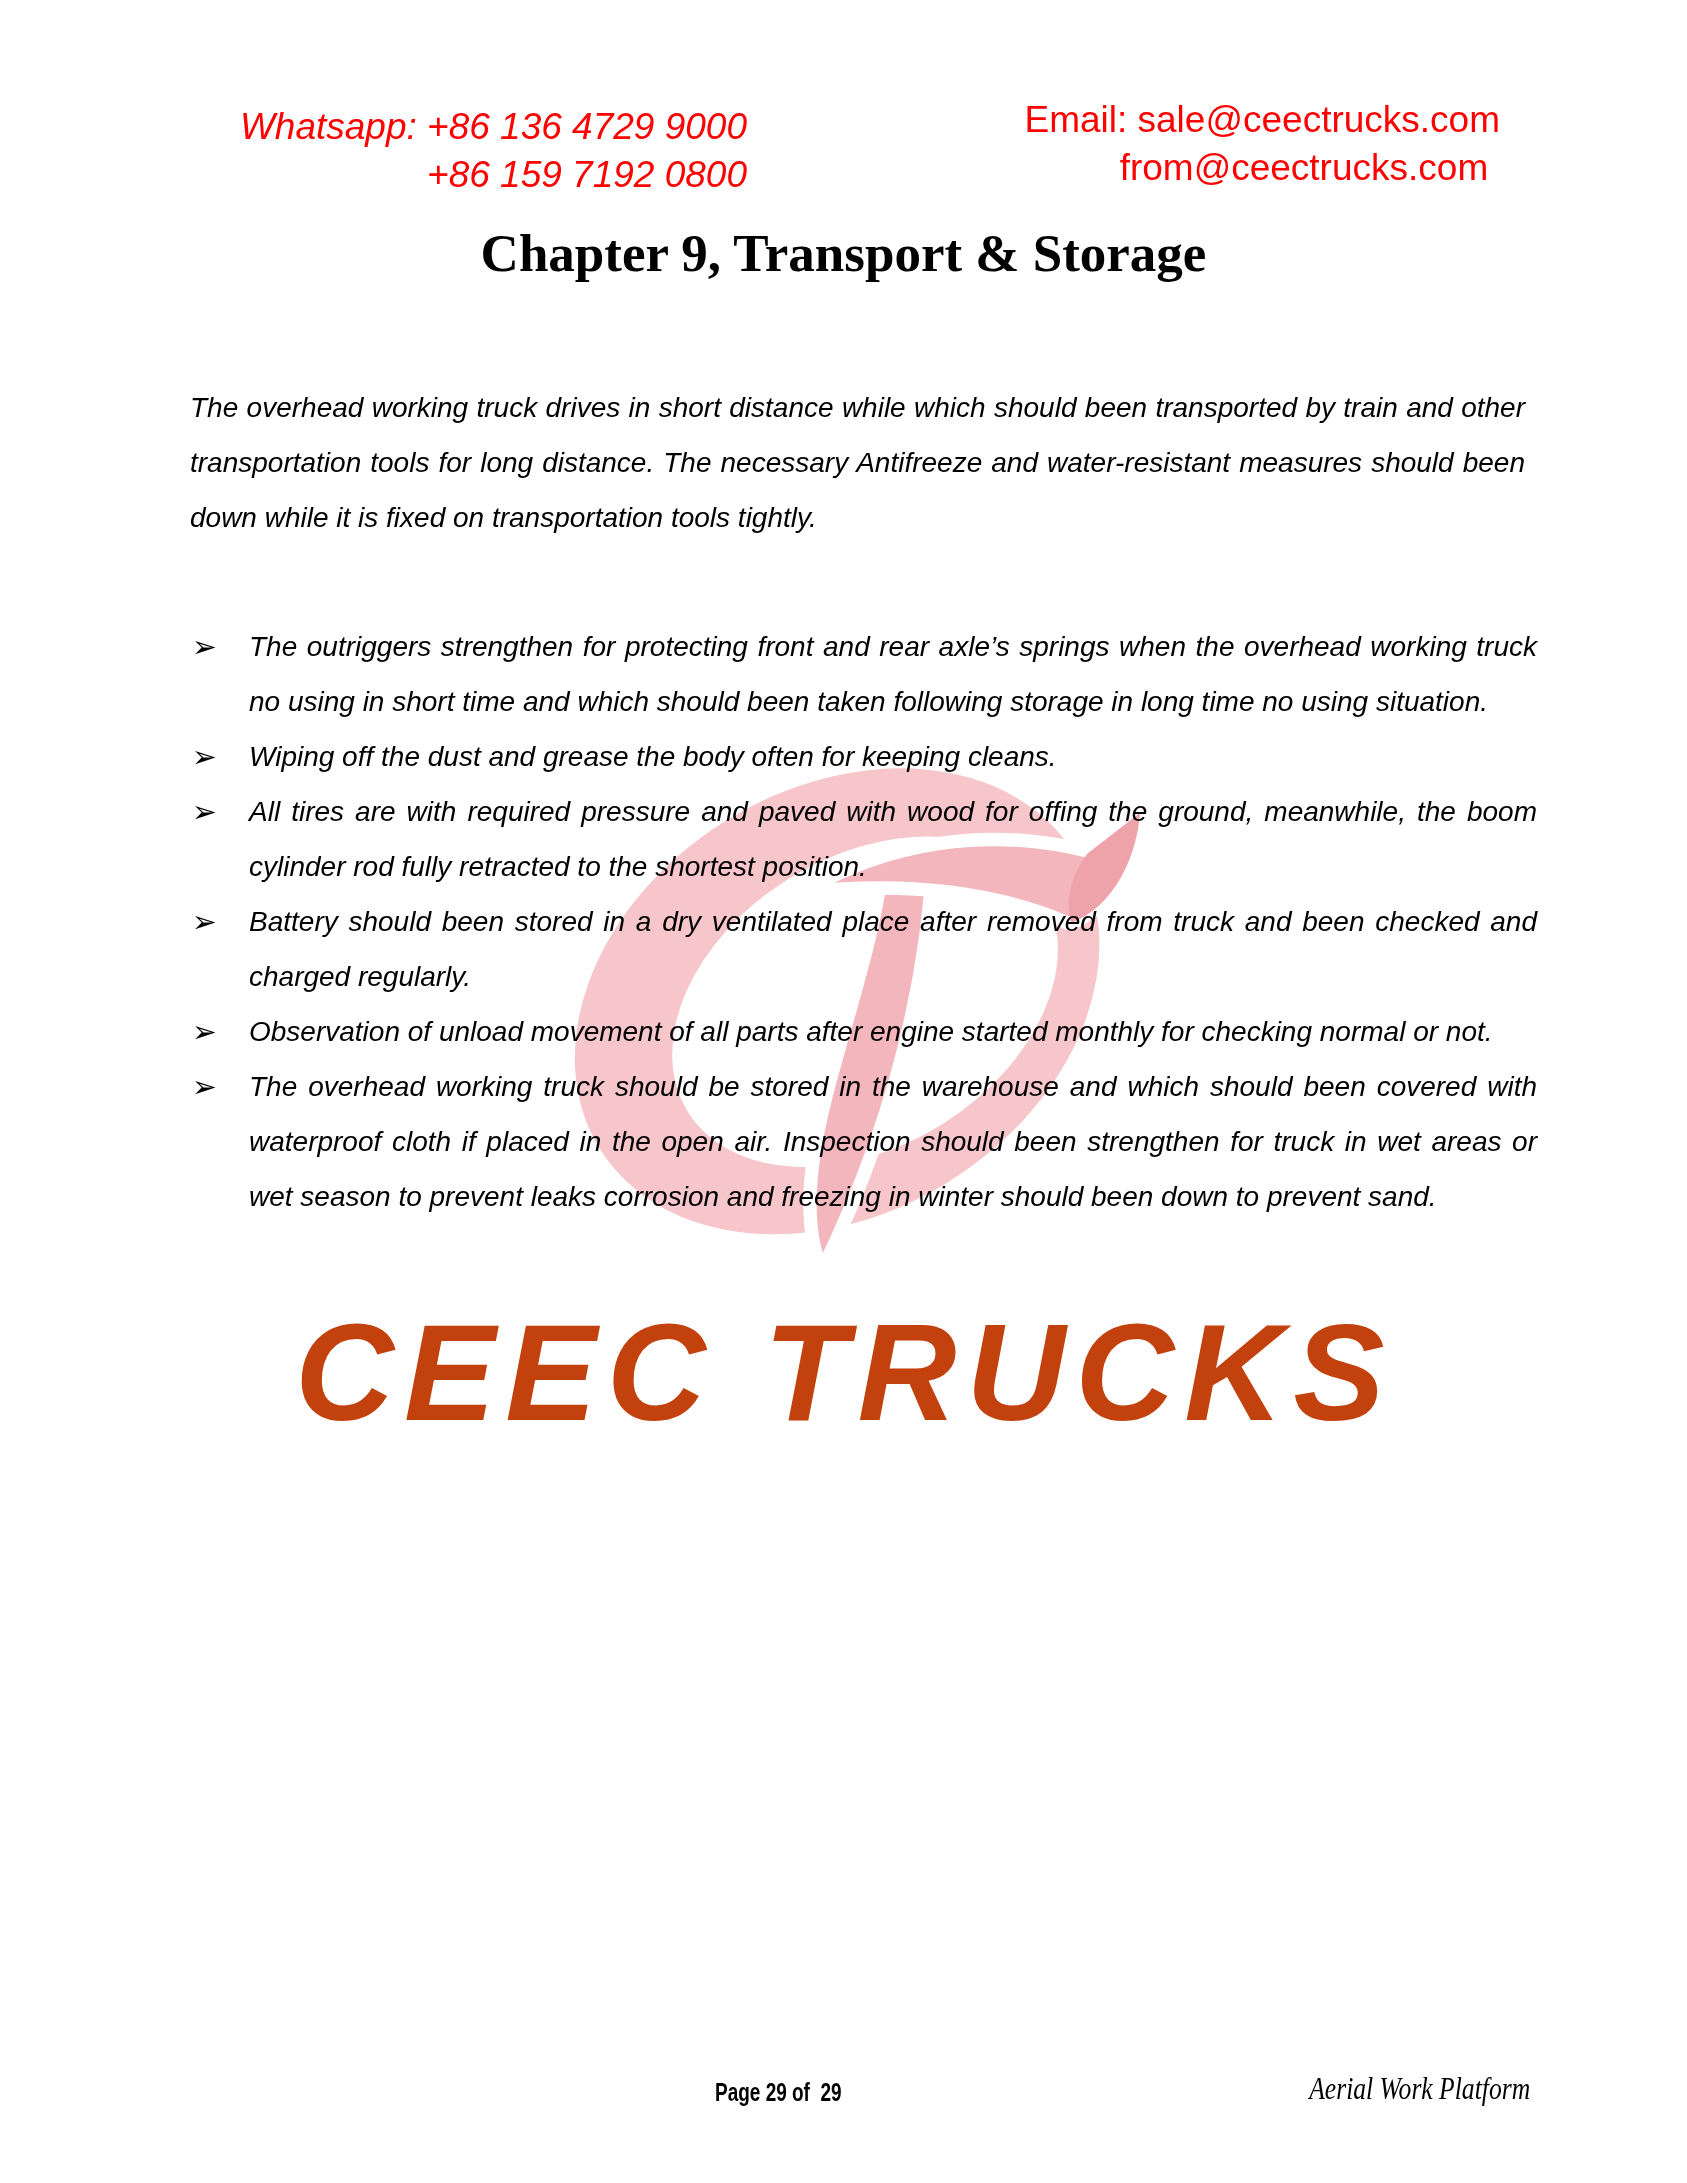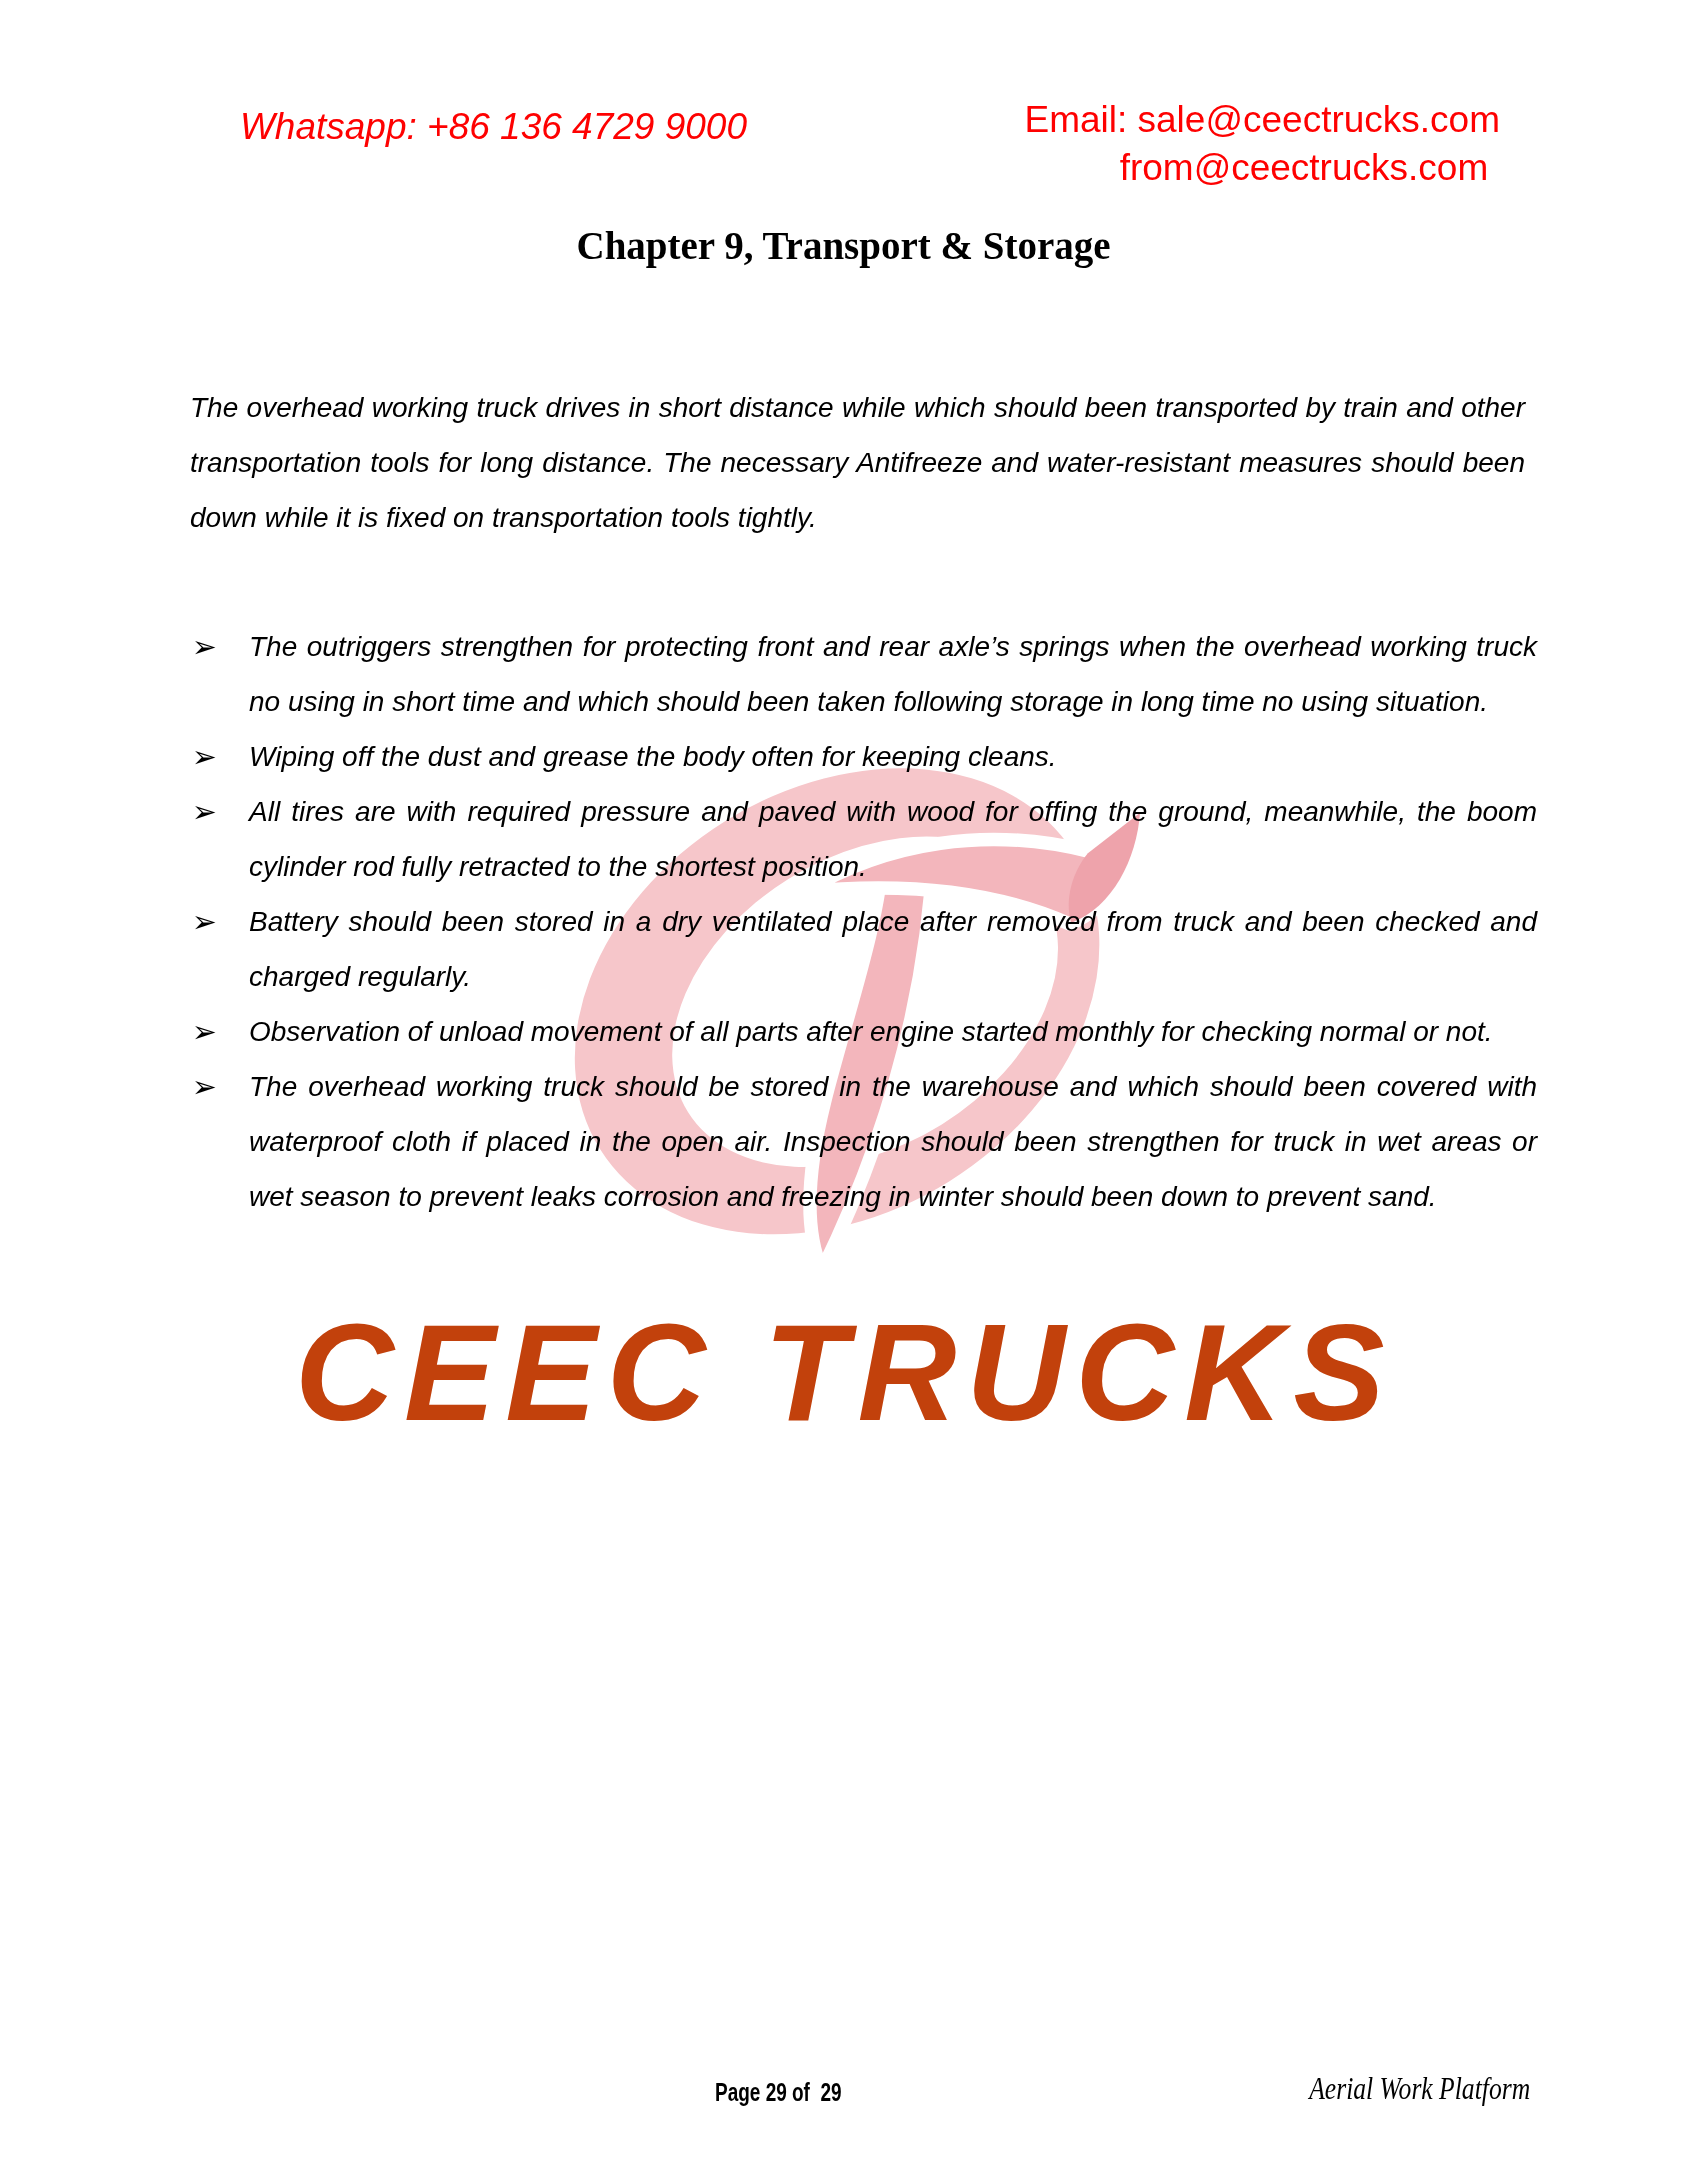--- a/index.html
+++ b/index.html
@@ -24,21 +24,21 @@
   .hdr-whatsapp{left:0;top:103px;width:747px;text-align:right;font-style:italic;}
   .hdr-email{left:0;top:96px;width:1500px;text-align:right;}
   .hdr-email .line2{padding-right:11.8px;}
   
   .doc-title{
     position:absolute;
     top:223px;left:0;width:100%;
     text-align:center;
     font-family:"Liberation Serif", serif;
     font-weight:bold;
-    font-size:39px;
+    font-size:53px;
     z-index:2;
   }
   
   .content{
     position:absolute;
     left:190px;top:380px;width:1347px;
     font-style:italic;
     font-size:28px;
     line-height:55px;
     z-index:2;
@@ -119,20 +119,21 @@
 
     <path stroke="#ffffff" stroke-width="16" stroke-linejoin="round" d="M 300,190 C 400,130 520,112 640,142 L 700,96 C 696,150 668,208 616,228 C 516,184 400,180 300,190 Z" fill="#f3b6bc"></path>
 
     <path d="M 638,144 L 700,96 C 696,150 668,208 618,227 C 610,198 620,166 638,144 Z" fill="#eea3ab"></path>
   </svg>
 
   <div class="wm-text">CEEC TRUCKS</div>
 
   <div class="hdr hdr-whatsapp">
     <span>Whatsapp: +86 136 4729 9000</span>
+    <span>+86 159 7192 0800</span>
   </div>
   <div class="hdr hdr-email">
     <span>Email: sale@ceectrucks.com</span>
     <span class="line2">from@ceectrucks.com</span>
   </div>
 
   <div class="doc-title">Chapter 9, Transport &amp; Storage</div>
 
   <div class="content">
     <p class="intro">The overhead working truck drives in short distance while which should been transported by train and other transportation tools for long distance. The necessary Antifreeze and water-resistant measures should been down while it is fixed on transportation tools tightly.</p>

